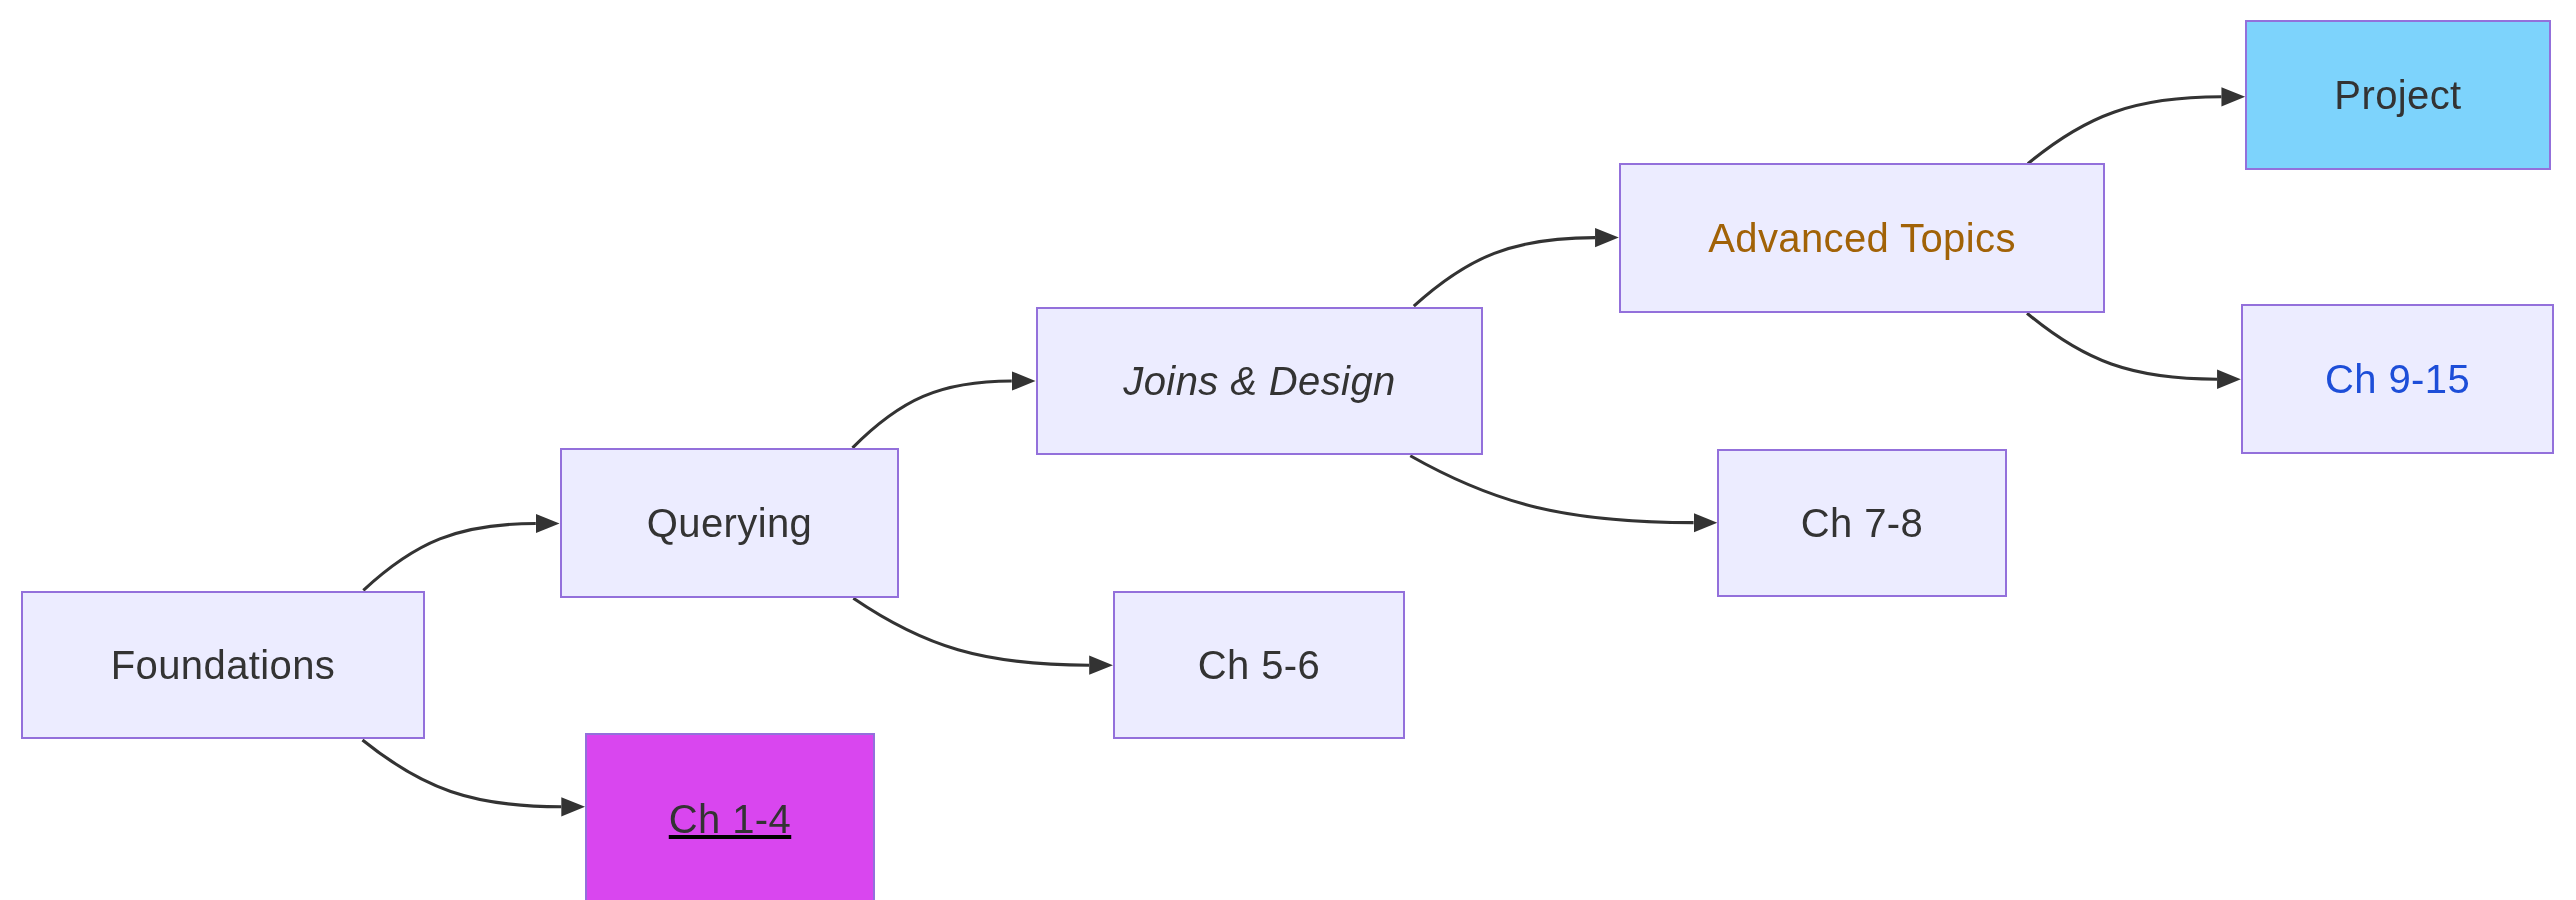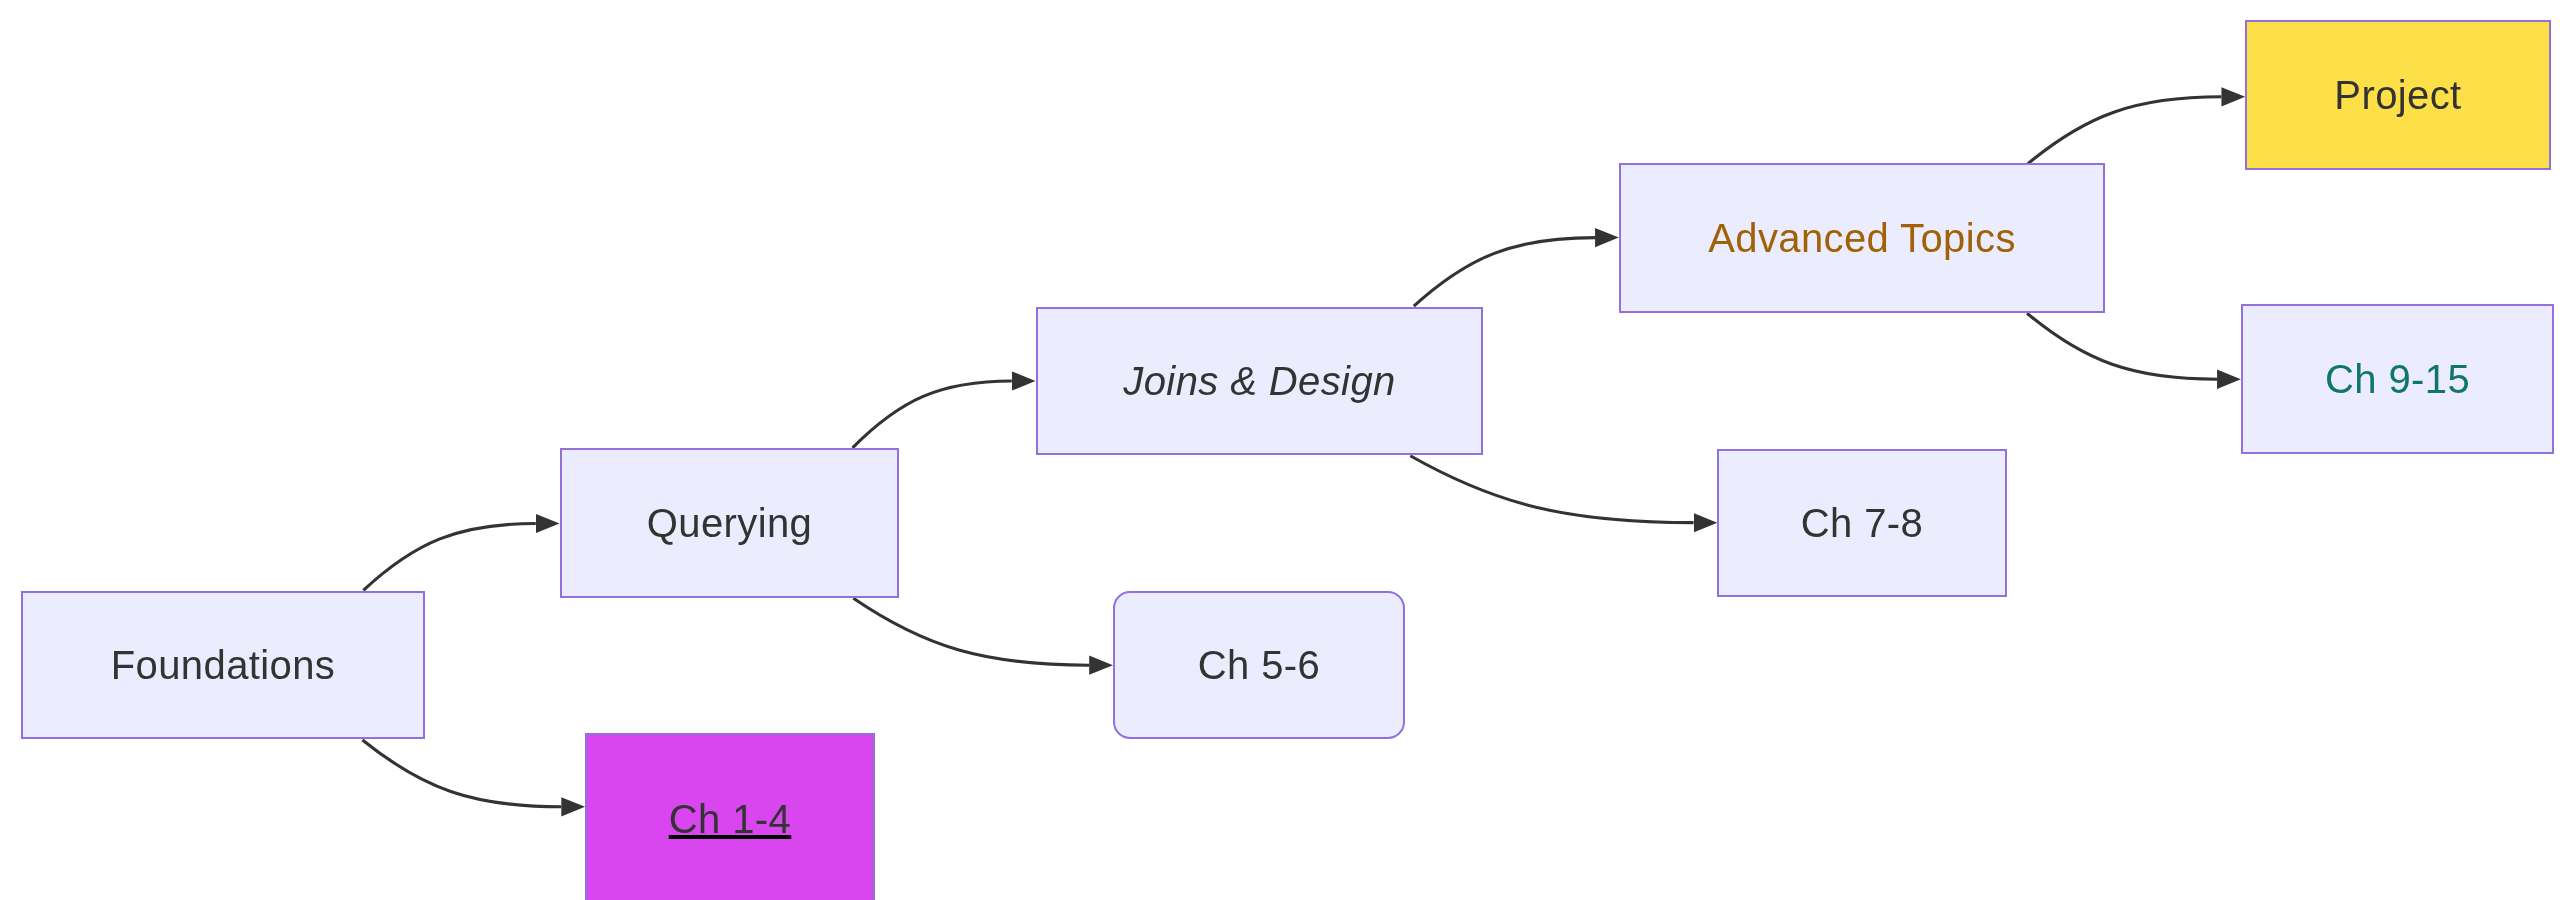--- a/index.html
+++ b/index.html
@@ -80,30 +80,30 @@
       </div>
       <div class="flow-node" style="left: 560px; top: 448px; width: 339px; height: 150px; background: rgb(236, 236, 255); border-color: rgb(147, 112, 219);">
         <span class="node-label" style="color: rgb(51, 51, 51);">Querying</span>
       </div>
       <div class="flow-node" style="left: 585px; top: 733px; width: 290px; height: 172px; background: #d946ef; border-color: rgb(147, 112, 219); text-decoration: underline;">
         <span class="node-label" style="color: rgb(51, 51, 51);">Ch 1-4</span>
       </div>
       <div class="flow-node" style="left: 1036px; top: 307px; width: 447px; height: 148px; background: rgb(236, 236, 255); border-color: rgb(147, 112, 219);">
         <span class="node-label" style="color: rgb(51, 51, 51); font-style: italic;">Joins &amp; Design</span>
       </div>
-      <div class="flow-node" style="left: 1113px; top: 591px; width: 292px; height: 148px; background: rgb(236, 236, 255); border-color: rgb(147, 112, 219); border-radius: 17px;">
+      <div class="flow-node" style="left: 1113px; top: 591px; width: 292px; height: 148px; background: rgb(236, 236, 255); border-color: rgb(147, 112, 219);">
         <span class="node-label" style="color: rgb(51, 51, 51);">Ch 5-6</span>
       </div>
       <div class="flow-node" style="left: 1619px; top: 163px; width: 486px; height: 150px; background: rgb(236, 236, 255); border-color: rgb(147, 112, 219);">
         <span class="node-label" style="color: #a16207;">Advanced Topics</span>
       </div>
       <div class="flow-node" style="left: 1717px; top: 449px; width: 290px; height: 148px; background: rgb(236, 236, 255); border-color: rgb(147, 112, 219);">
         <span class="node-label" style="color: rgb(51, 51, 51);">Ch 7-8</span>
       </div>
-      <div class="flow-node" style="left: 2245px; top: 20px; width: 306px; height: 150px; background: #fde047; border-color: rgb(147, 112, 219);">
+      <div class="flow-node" style="left: 2245px; top: 20px; width: 306px; height: 150px; background: #7dd3fc; border-color: rgb(147, 112, 219);">
         <span class="node-label" style="color: rgb(51, 51, 51);">Project</span>
       </div>
       <div class="flow-node" style="left: 2241px; top: 304px; width: 313px; height: 150px; background: rgb(236, 236, 255); border-color: rgb(147, 112, 219);">
-        <span class="node-label" style="color: #0f766e;">Ch 9-15</span>
+        <span class="node-label" style="color: #1d4ed8;">Ch 9-15</span>
       </div>
     </div>
 </div>
 
 
 </body></html>

